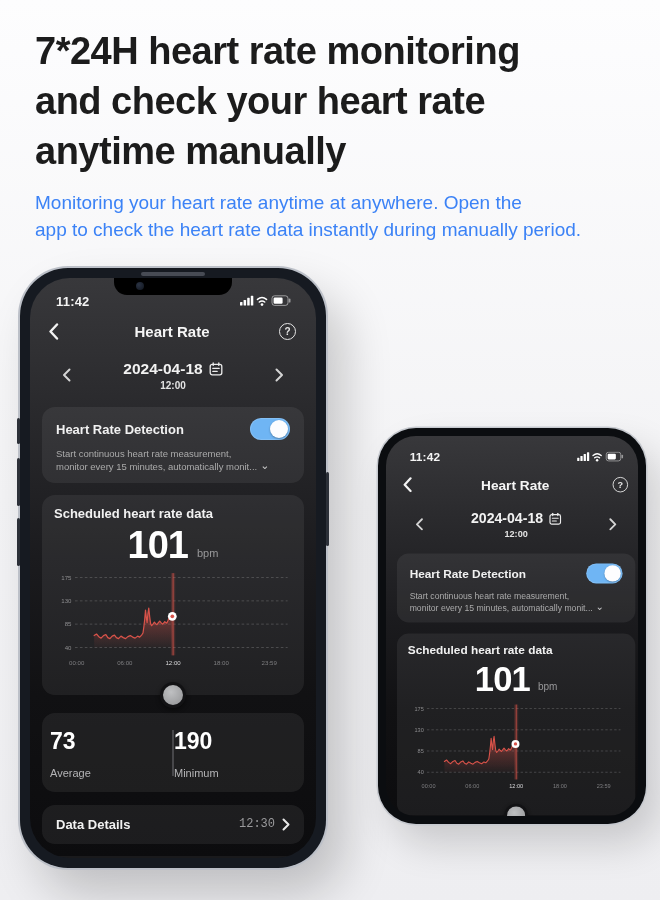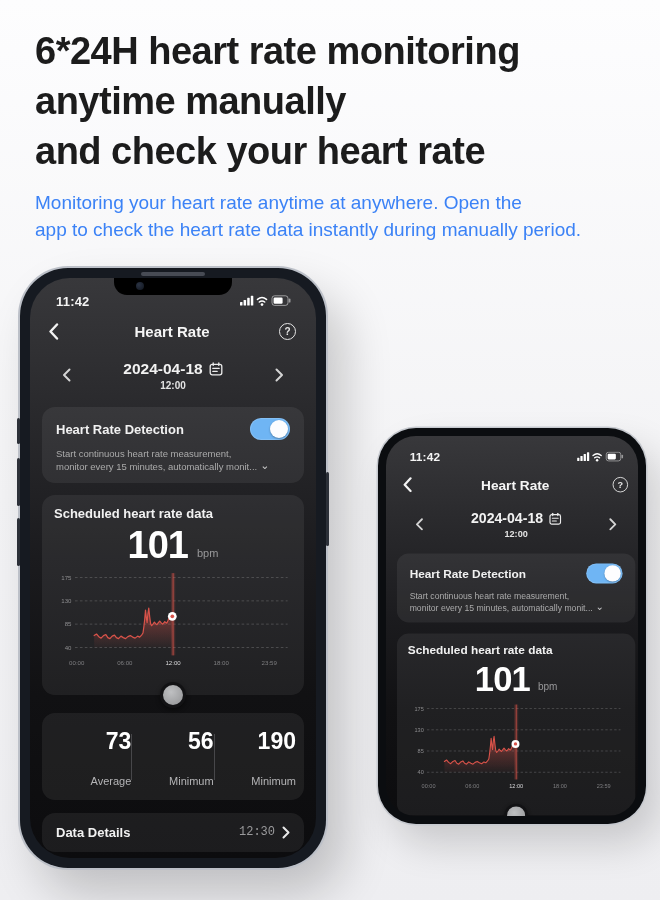--- a/index.html
+++ b/index.html
@@ -83,41 +83,41 @@
   .xtick{fill:#7f7f81;font-size:7px;}
   .xtick.hi{fill:#d9d9db;}
   svg text{font-family:"Liberation Sans",sans-serif;}
   .chart-handle{position:absolute;left:50%;bottom:-13px;transform:translateX(-50%);
     width:26px;height:26px;border-radius:50%;border:3px solid #121214;
     background:radial-gradient(circle at 40% 35%,#bfc0c2,#919294);
     box-shadow:0 2px 5px rgba(0,0,0,0.45);z-index:3;}
 
   
   .stats-card{margin-top:18px;padding:15px 8px 13px;display:flex;align-items:stretch;}
-  .stat-col{flex:1;display:flex;flex-direction:column;align-items:flex-end;gap:20px;}
+  .stat-col{flex:1;display:flex;flex-direction:column;align-items:flex-start;gap:12px;}
   .stat-value{font-size:23px;font-weight:700;color:#fff;}
   .stat-label{font-size:11px;color:#b4b4b6;}
   .stat-sep{width:1px;background:#47474a;align-self:center;height:46px;}
 
   
   .details-card{margin-top:13px;padding:12px 14px;display:flex;align-items:center;justify-content:space-between;}
   .details-label{font-size:13px;font-weight:700;color:#f1f1f1;}
   .details-right{display:flex;align-items:center;gap:7px;font-family:Liberation Mono, monospace;}
   .details-time{font-size:12px;color:#9a9a9c;}
 
   .partial-card{margin-top:12px;height:22px;border-radius:14px 14px 0 0;background:rgba(255,255,255,0.06);}
 </style>
 </head>
 <body>
 
 <div class="header">
   <div>
-    <div class="title-line">6*24H heart rate monitoring</div>
+    <div class="title-line">7*24H heart rate monitoring</div>
+    <div class="title-line">and check your heart rate</div>
     <div class="title-line">anytime manually</div>
-    <div class="title-line">and check your heart rate</div>
   </div>
   <div class="subtitle">
     <div class="subtitle-line">Monitoring your heart rate anytime at anywhere. Open the</div>
     <div class="subtitle-line">app to check the heart rate data instantly during manually period.</div>
   </div>
 </div>
 
 <div class="phone phone--left">
   <div class="speaker"></div>
   <div class="side-btn sb-mute"></div>
@@ -232,24 +232,20 @@
           </svg>
         <div class="chart-handle"></div>
       </div>
 
       <div class="card stats-card">
         <div class="stat-col">
           <span class="stat-value">73</span>
           <span class="stat-label">Average</span>
         </div>
         <div class="stat-sep"></div>
-        <div class="stat-col">
-          <span class="stat-value">56</span>
-          <span class="stat-label">Minimum</span>
-        </div>
         <div class="stat-sep"></div>
         <div class="stat-col">
           <span class="stat-value">190</span>
           <span class="stat-label">Minimum</span>
         </div>
       </div>
 
       <div class="card details-card">
         <span class="details-label">Data Details</span>
         <span class="details-right">

